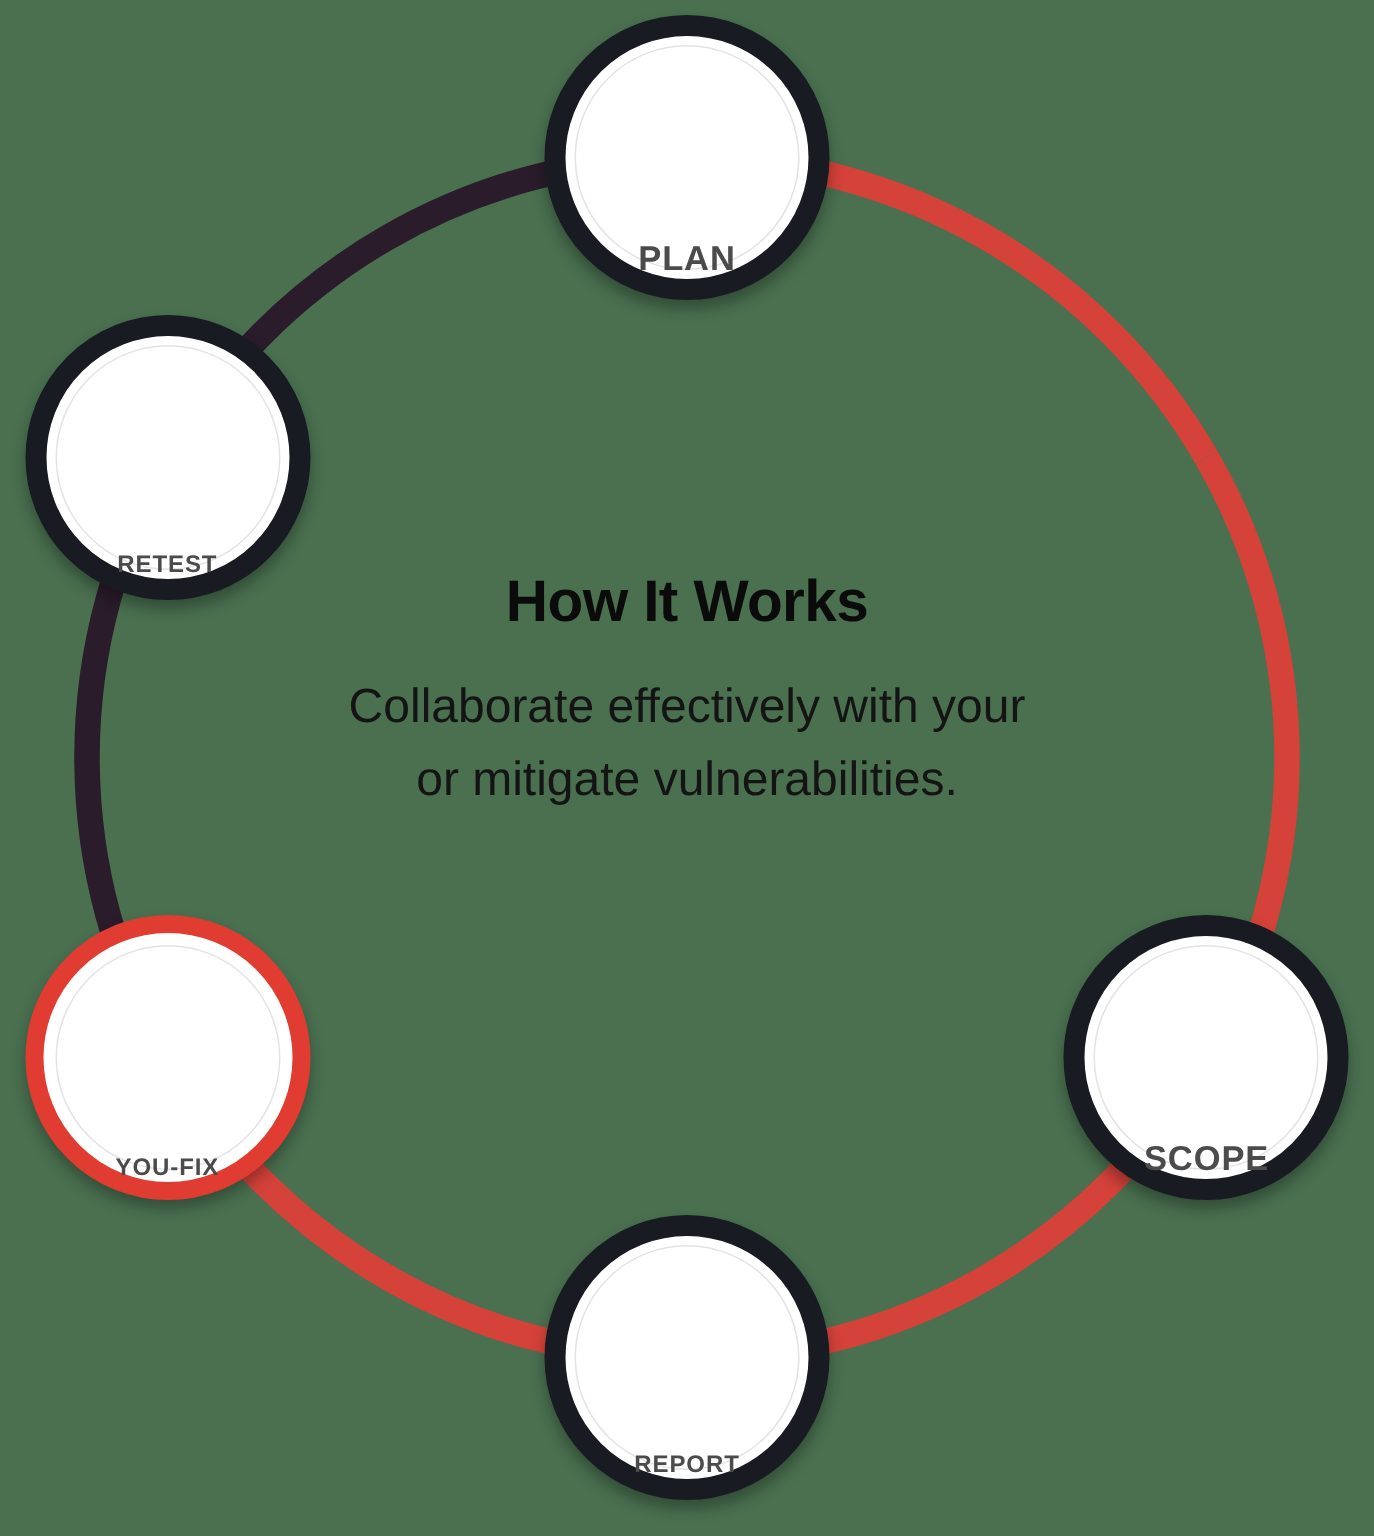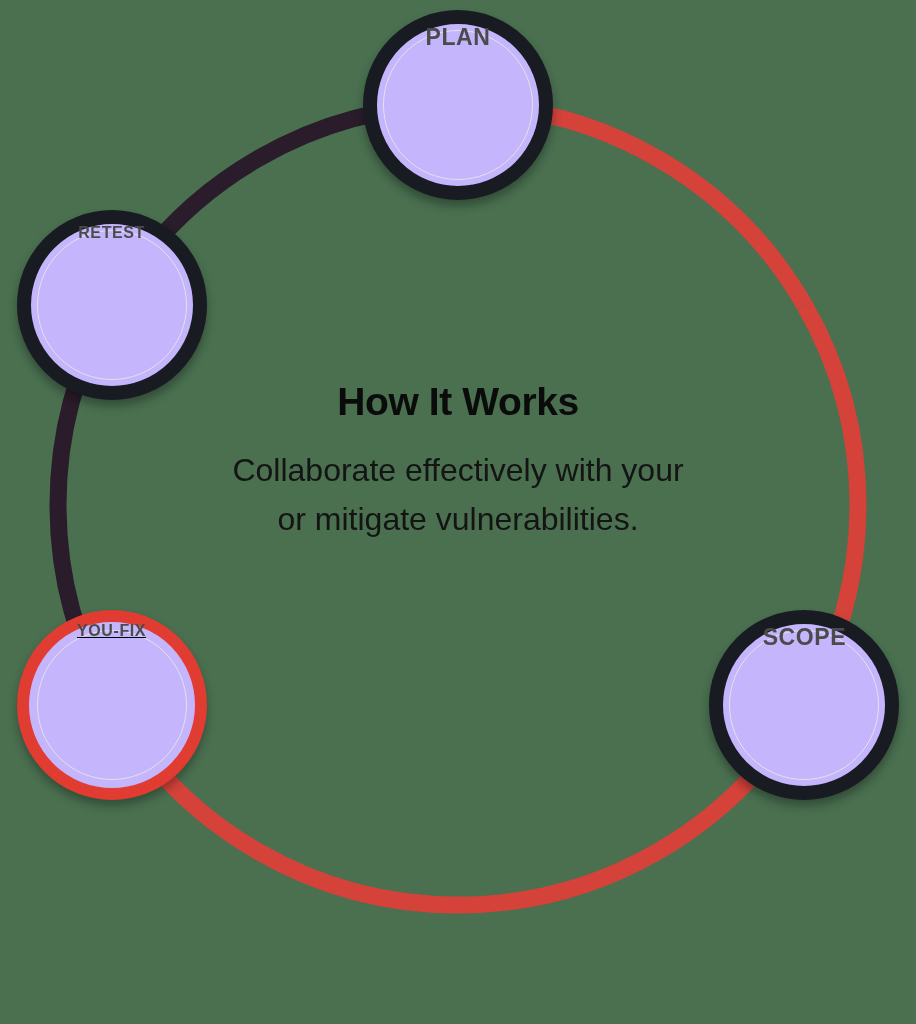--- a/index.html
+++ b/index.html
@@ -27,23 +27,23 @@
     height: 1024px;
   }
   .node {
     position: absolute;
     width: 190px;
     height: 190px;
     margin-left: -95px;
     margin-top: -95px;
     border-radius: 50%;
     box-sizing: border-box;
-    background: #c4b5fd;
+    background: #ffffff;
     display: flex;
-    align-items: flex-start;
+    align-items: flex-end;
     justify-content: center;
   }
   .node.dark-ring {
     border: 14px solid #191b22;
     box-shadow: 0 6px 10px rgba(0,0,0,0.32);
   }
   .node.red-ring {
     border: 12px solid #e03c31;
     box-shadow: 0 6px 10px rgba(0,0,0,0.30);
   }
@@ -122,22 +122,26 @@
     <span class="node-inner"></span>
     <span class="node-label">PLAN</span>
   </div>
 
 
   <div class="node dark-ring" id="node-test" style="left: 804.41px; top: 705px; border-color: rgb(25, 27, 34);">
     <span class="node-inner"></span>
     <span class="node-label">SCOPE</span>
   </div>
 
+  <div class="node dark-ring small-label" id="node-report" style="left: 458px; top: 905px; border-color: rgb(25, 27, 34);">
+    <span class="node-inner"></span>
+    <span class="node-label">REPORT</span>
+  </div>
 
-  <div class="node red-ring small-label" id="node-you-fix" style="left: 111.59px; top: 705px; border-color: rgb(224, 60, 49); text-decoration: underline;">
+  <div class="node red-ring small-label" id="node-you-fix" style="left: 111.59px; top: 705px; border-color: rgb(224, 60, 49);">
     <span class="node-inner"></span>
     <span class="node-label">YOU-FIX</span>
   </div>
 
   <div class="node dark-ring small-label" id="node-retest" style="left: 111.59px; top: 305px; border-color: rgb(25, 27, 34);">
     <span class="node-inner"></span>
     <span class="node-label">RETEST</span>
   </div>
 
   <div id="center-block">

